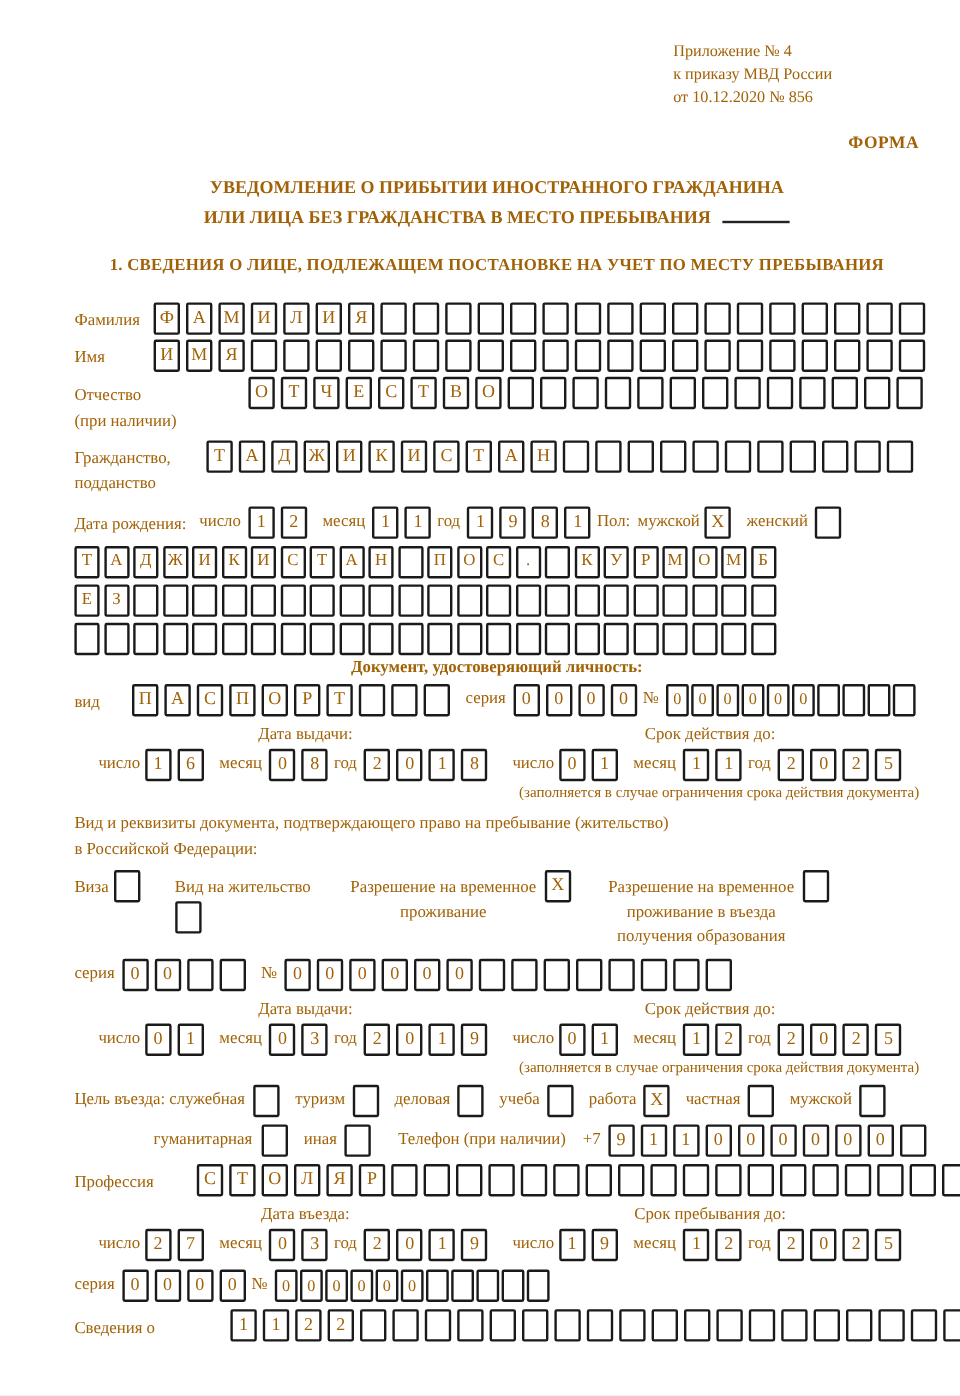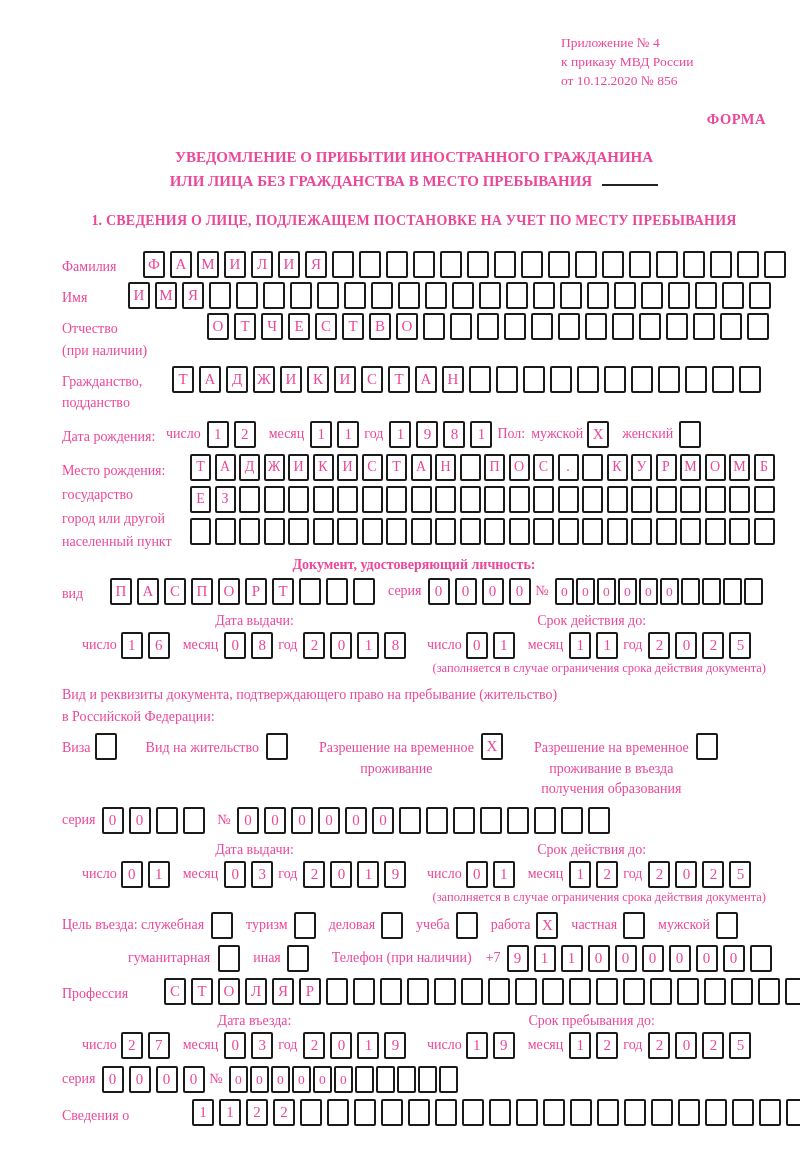--- a/index.html
+++ b/index.html
@@ -1,18 +1,18 @@
 <!DOCTYPE html>
 <html><head>
 <meta charset="utf-8">
 <style>
   html,body{margin:0;padding:0;background:#e8e8e8;}
   .sheet{
     width:800px;height:1163px;box-sizing:border-box;margin:0 auto;
-    background:#ffffff;color:#ec4899;
+    background:#ffffff;color:#a16207;
     font-family:"Liberation Serif","DejaVu Serif",serif;
     padding:34px 34px 14px 62px;overflow:hidden;position:relative;
   }
   .hdr-block{width:205px;margin-left:auto;font-size:13.5px;line-height:1.4;}
   .hdr-block .rev{font-size:12.5px;margin-top:4px;line-height:1.35;}
   .forma{text-align:right;font-weight:bold;font-size:14.5px;margin-top:20px;letter-spacing:.5px;}
   .title{margin-top:18px;text-align:center;font-weight:bold;font-size:15px;line-height:1.55;}
   .blank-line{display:inline-block;width:56px;border-bottom:2px solid #222;height:1em;margin-left:10px;vertical-align:baseline;}
   .sec-head{margin-top:20px;font-weight:bold;font-size:14px;text-align:center;letter-spacing:.2px;}
   .frow{display:flex;align-items:flex-start;margin-top:4px;}
@@ -51,21 +51,21 @@
 
   <div class="title">
     <div>УВЕДОМЛЕНИЕ О ПРИБЫТИИ ИНОСТРАННОГО ГРАЖДАНИНА</div>
     <div>
       <span>ИЛИ ЛИЦА БЕЗ ГРАЖДАНСТВА В МЕСТО ПРЕБЫВАНИЯ</span><span class="blank-line"></span>
     </div>
   </div>
 
   <div class="sec-head">1. СВЕДЕНИЯ О ЛИЦЕ, ПОДЛЕЖАЩЕМ ПОСТАНОВКЕ НА УЧЕТ ПО МЕСТУ ПРЕБЫВАНИЯ</div>
 
-  <div class="frow" style="margin-top:22px;gap:15px;">
+  <div class="frow" style="margin-top:22px;">
     <span class="flabel" style="width:66px;">Фамилия</span>
     <span class="boxrow">
         <span class="cb">Ф</span>
         <span class="cb">А</span>
         <span class="cb">М</span>
         <span class="cb">И</span>
         <span class="cb">Л</span>
         <span class="cb">И</span>
         <span class="cb">Я</span>
         <span class="cb"></span>
@@ -199,26 +199,20 @@
         <span class="cb">1</span>
       </span>
     <span class="lbl">Пол:</span>
     <span class="lbl" style="margin-right:4px;">мужской</span>
     <span class="cb">X</span>
     <span class="lbl ml">женский</span>
     <span class="cb"></span>
   </div>
 
   <div class="frow pob" style="margin-top:6px;">
-    <span class="flabel" style="width:128px;line-height:1.7;">
-      <div>Место рождения:</div>
-      <div>государство</div>
-      <div>город или другой</div>
-      <div>населенный пункт</div>
-    </span>
     <span style="display:flex;flex-direction:column;gap:5px;">
       <span class="boxrow">
           <span class="cb">Т</span>
           <span class="cb">А</span>
           <span class="cb">Д</span>
           <span class="cb">Ж</span>
           <span class="cb">И</span>
           <span class="cb">К</span>
           <span class="cb">И</span>
           <span class="cb">С</span>
@@ -383,21 +377,21 @@
   <div class="para">
     <div>Вид и реквизиты документа, подтверждающего право на пребывание (жительство)</div>
     <div>в Российской Федерации:</div>
   </div>
 
   <div class="chkrow" style="margin-top:6px;">
     <div class="opt">
       <span class="txt" style="margin-right:4px;">Виза</span>
       <span class="cb"></span>
     </div>
-    <div class="opt" style="margin-left:14px;">
+    <div class="opt" style="margin-left:14px;flex-direction:column;">
       <span class="txt">Вид на жительство</span>
       <span class="cb"></span>
     </div>
     <div class="opt" style="margin-left:16px;">
       <span class="txt">
         <div>Разрешение на временное</div>
         <div>проживание</div>
       </span>
       <span class="cb">X</span>
     </div>

